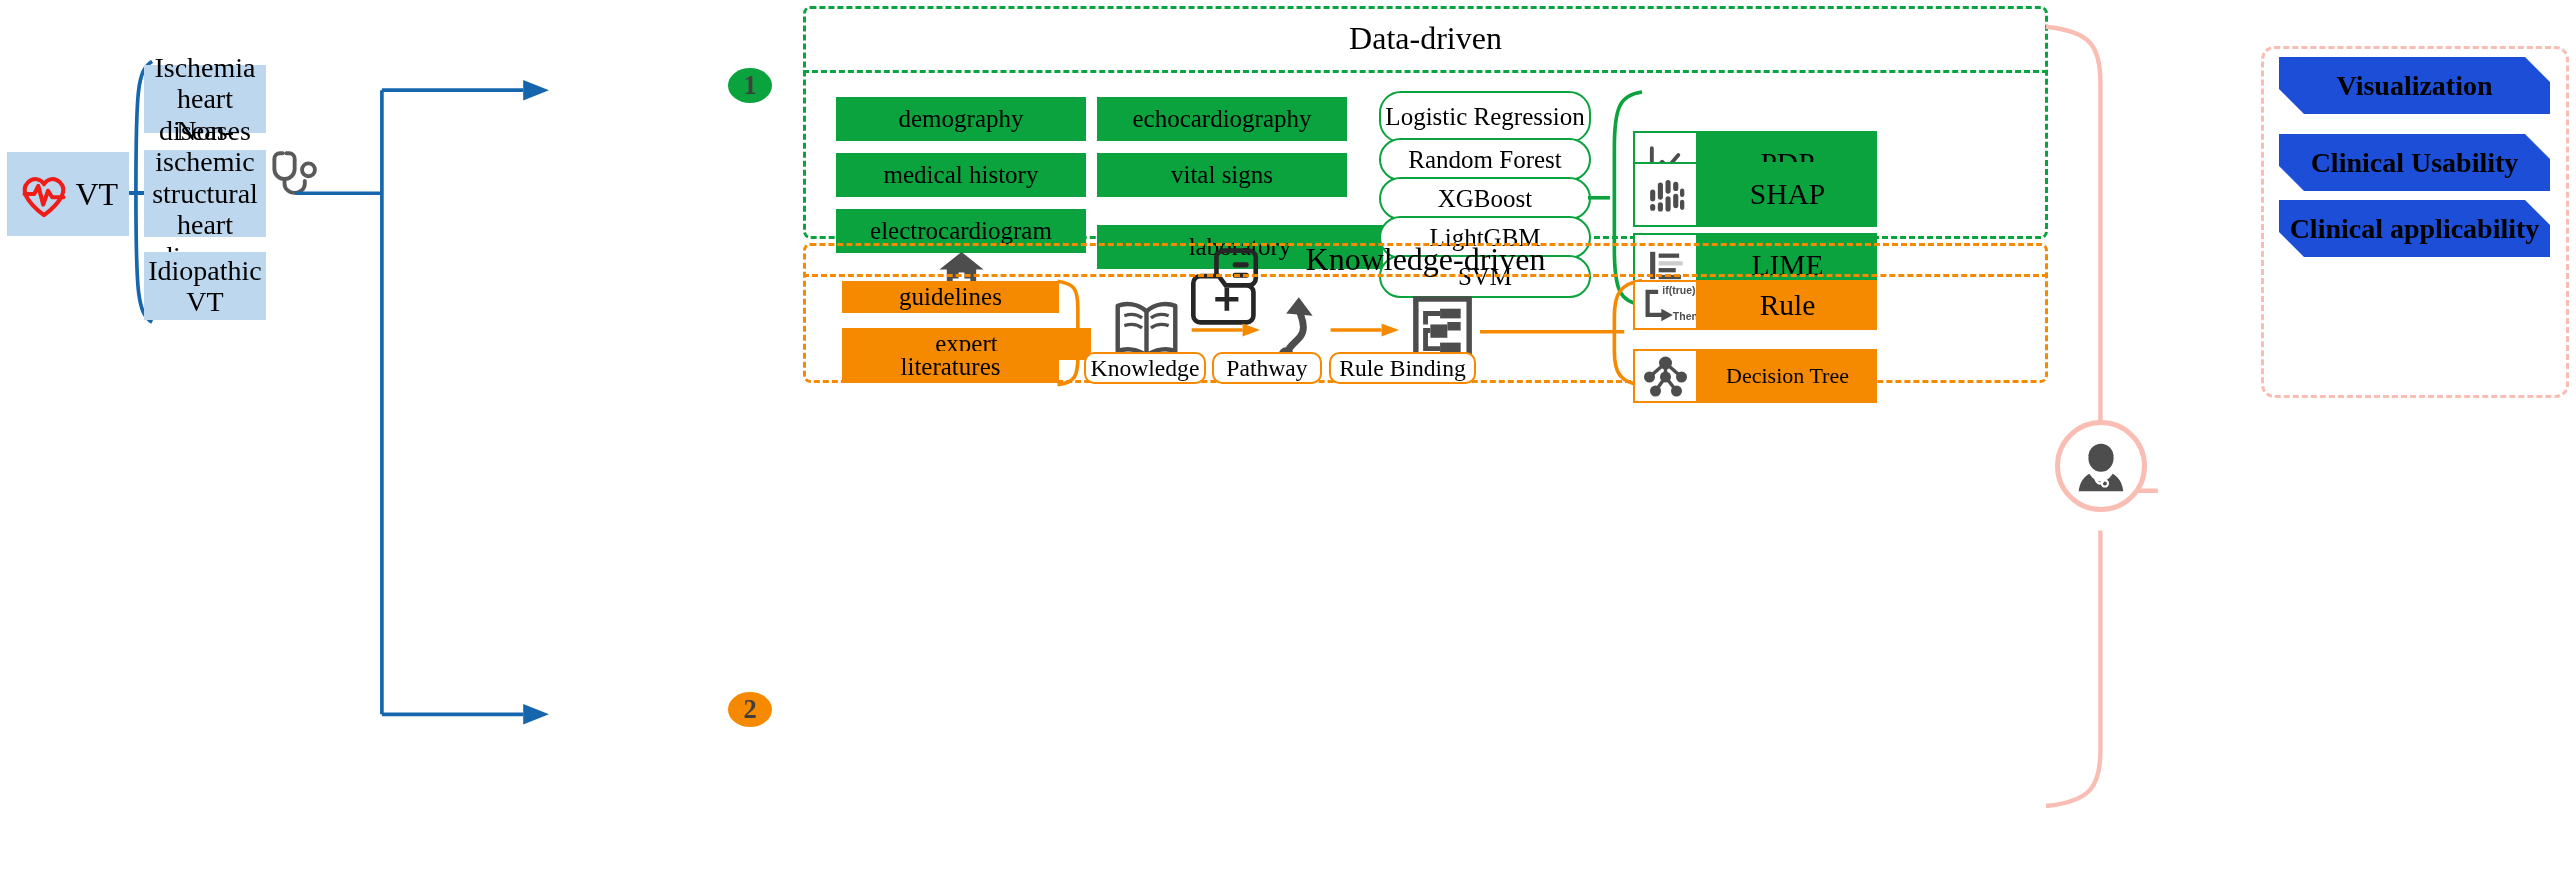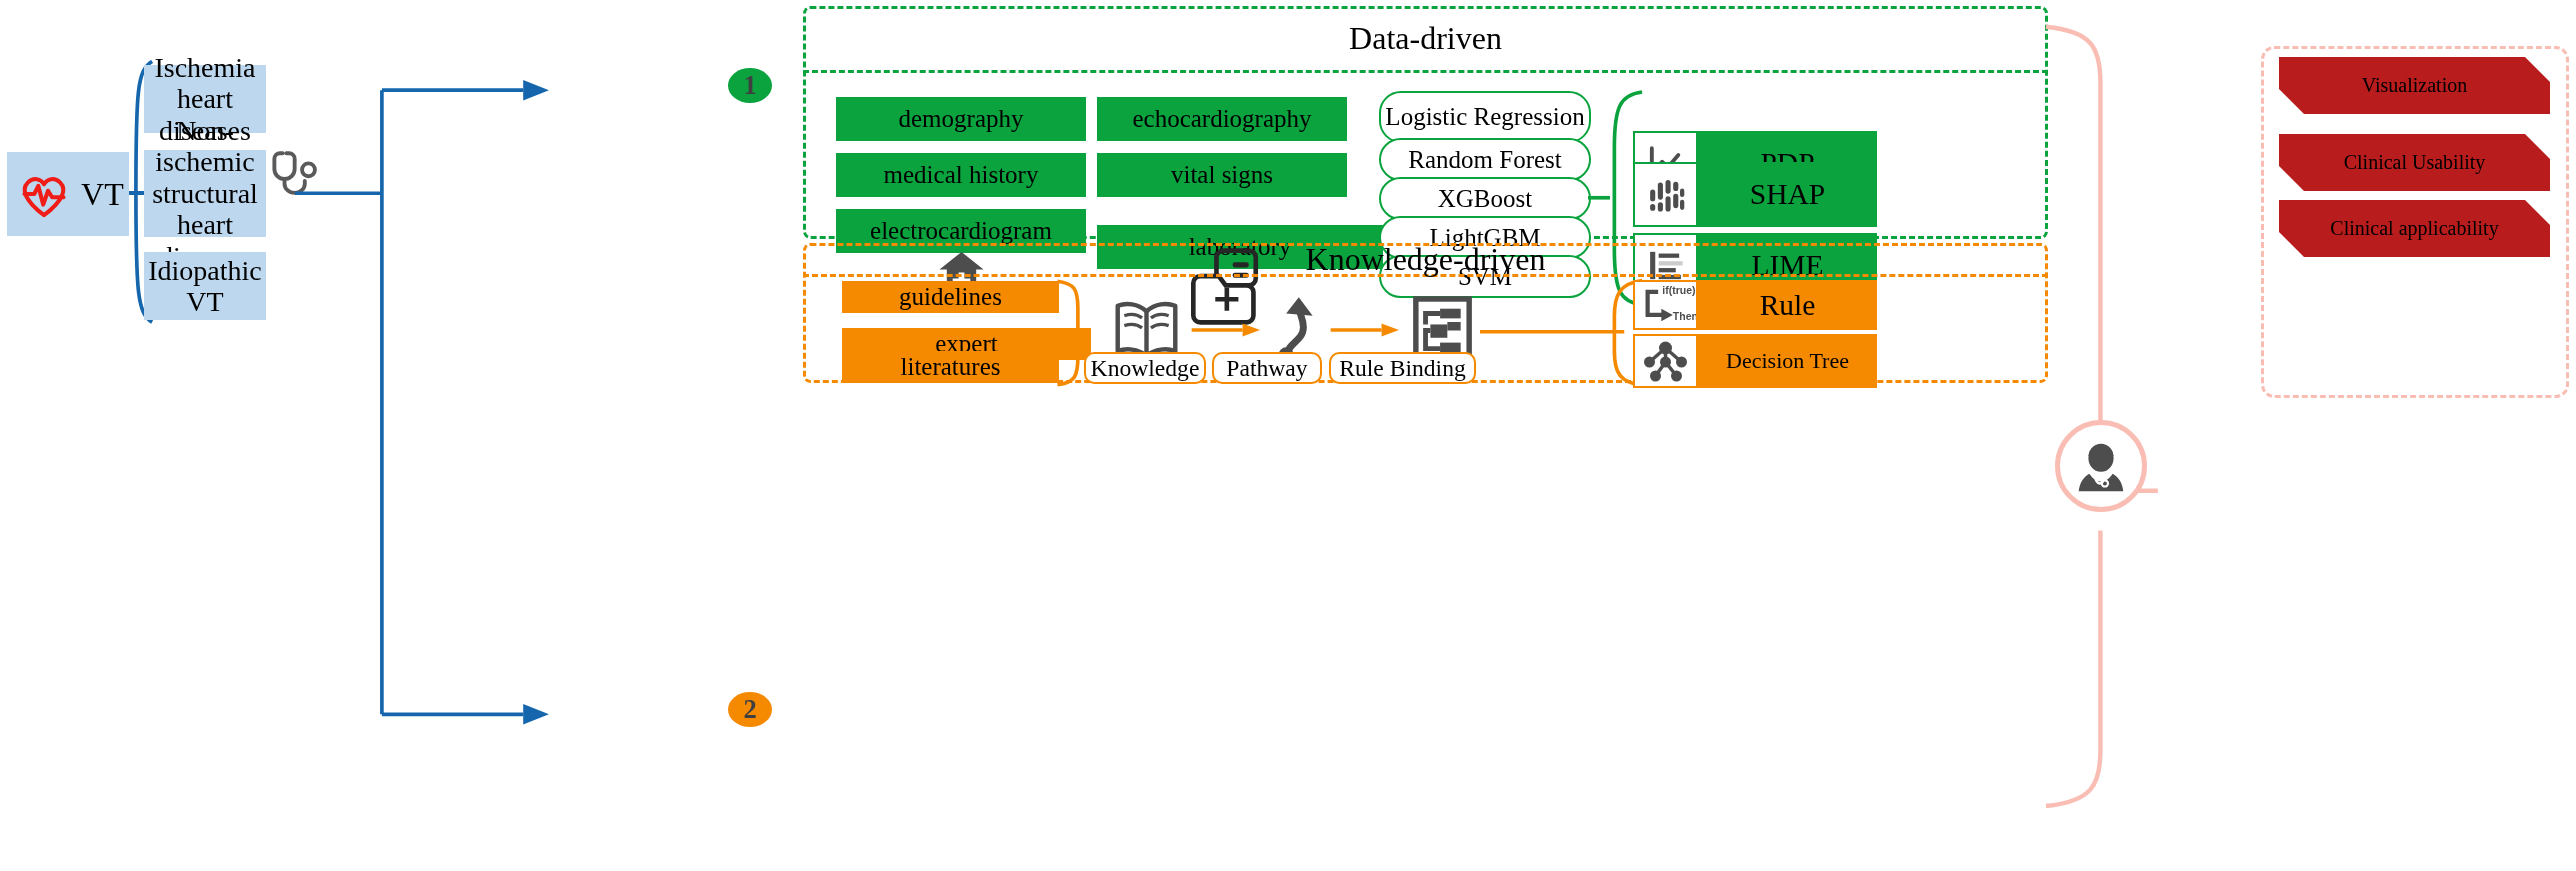--- a/index.html
+++ b/index.html
@@ -38,34 +38,34 @@
   .xrow-o{background:#f58a00;display:flex;align-items:center;}
   .xicon{background:#fff;border:2.2px solid #0aa33e;display:flex;align-items:center;justify-content:center;box-sizing:border-box;}
   .xicon-o{background:#fff;border:2.2px solid #f58a00;display:flex;align-items:center;justify-content:center;box-sizing:border-box;}
   .xlabel{flex:1;text-align:center;font-size:29.5px;}
   .xlabel-sm{flex:1;text-align:center;font-size:22px;}
 
   
   .chip{border:2.9px solid #f58a00;border-radius:10.3px;background:#fff;font-size:23.6px;}
 
   
-  .pinkchev{background:#b91c1c;font-size:20px;
-    clip-path:polygon(0 0, calc(100% - 25px) 0, 100% 25px, 100% 100%, 25px 100%, 0 calc(100% - 25px));}
+  .pinkchev{background:#1d4ed8;font-size:28px;
+    clip-path:polygon(0 0, calc(100% - 25px) 0, 100% 25px, 100% 100%, 25px 100%, 0 calc(100% - 25px));font-weight:bold;}
 
   .doccircle{border:5.2px solid #f9bdb4;border-radius:50%;background:#fff;display:flex;align-items:center;justify-content:center;}
 
   svg{display:block;}
   .noclick{pointer-events:none;}
 </style>
 </head>
 <body>
 
 <div id="stage">
 
-  <div class="abs vtbox" style="left:7.4px;top:152px;width:122px;height:84px;justify-content:center;">
+  <div class="abs vtbox" style="left:7.4px;top:152px;width:122px;height:84px;">
     <span class="abs" style="left:10.3px;top:16px;width:52px;height:52px;">
       <svg viewBox="0 0 64 64" width="52" height="52">
         <path d="M32 58 C8 40 4 26 12 18 C19 11 28 13 32 20 C36 13 45 11 52 18 C60 26 56 40 32 58 Z" fill="none" stroke="#f01c18" stroke-width="5" stroke-linejoin="round"></path>
         <path d="M8 32 L20 32 L25 22 L31 45 L37 28 L42 36 L56 36" fill="none" stroke="#f01c18" stroke-width="5" stroke-linecap="round" stroke-linejoin="round"></path>
       </svg>
     </span>
     <span class="vtlabel" style="margin-left:68px;">VT</span>
   </div>
 
   <svg class="abs noclick" style="left:130px;top:60px;width:29.5px;height:265px;" viewBox="0 0 40 360" width="29.5" height="265">
@@ -303,21 +303,21 @@
       <svg viewBox="0 0 58 44" width="62" height="47">
         <text x="26" y="11" font-family="Liberation Sans, sans-serif" font-size="10" font-weight="bold" fill="#4d4d4d">if(true)</text>
         <path d="M22 9 H12 V31 H26" stroke="#4d4d4d" stroke-width="4" fill="none"></path>
         <polygon points="25,25 36,31 25,37" fill="#4d4d4d"></polygon>
         <text x="36" y="36" font-family="Liberation Sans, sans-serif" font-size="10" font-weight="bold" fill="#4d4d4d">Then</text>
       </svg>
     </div>
     <div class="xlabel">Rule</div>
   </div>
 
-  <div class="abs xrow-o" style="left:1633px;top:334px;width:244px;height:54px;">
+  <div class="abs xrow-o" style="left:1633px;top:349px;width:244px;height:54px;">
     <div class="xicon-o" style="width:65px;height:54px;">
       <svg viewBox="0 0 52 46" width="53" height="46">
         <g stroke="#4d4d4d" stroke-width="3.5">
           <line x1="26" y1="10" x2="10" y2="24"></line>
           <line x1="26" y1="10" x2="26" y2="24"></line>
           <line x1="26" y1="10" x2="42" y2="24"></line>
           <line x1="26" y1="24" x2="16" y2="38"></line>
           <line x1="26" y1="24" x2="37" y2="38"></line>
         </g>
         <g fill="#4d4d4d">

